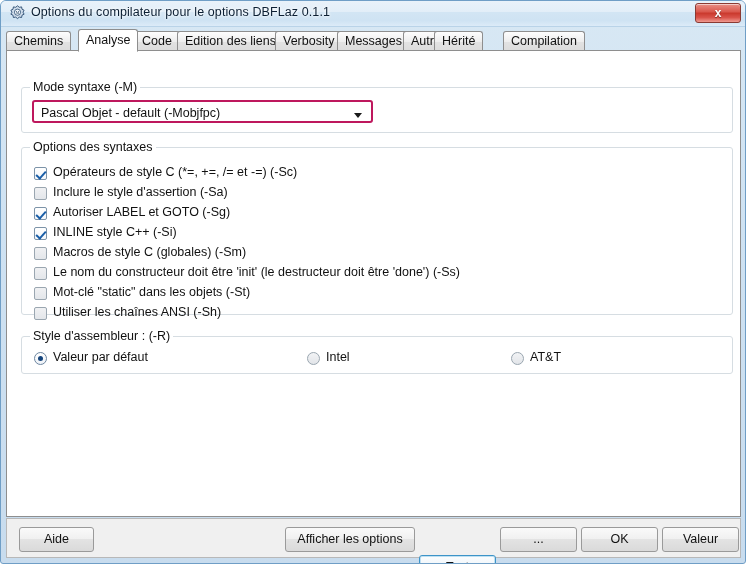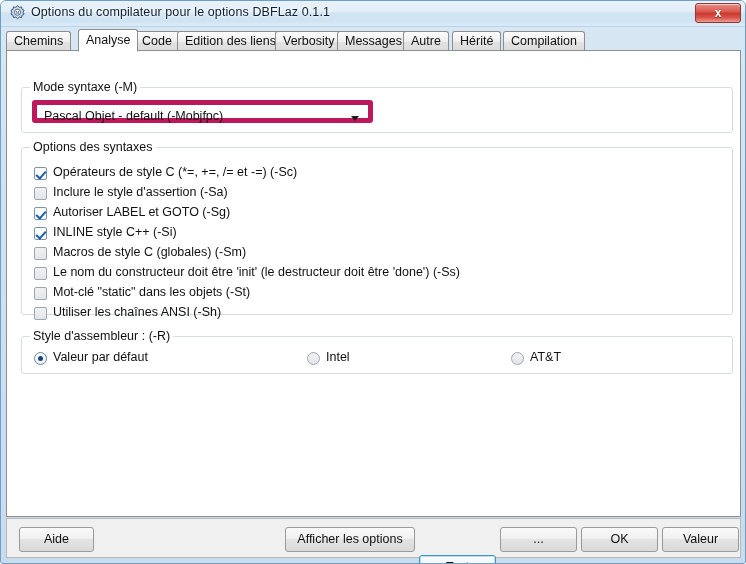--- a/index.html
+++ b/index.html
@@ -128,21 +128,21 @@
     padding: 0 3px;
     font-size: 12.5px;
     color: #111111;
     white-space: nowrap;
   }
 
   
   .combo {
     position: absolute;
     background: #ffffff;
-    border: 5px solid #be185d;
+    border: 2px solid #be185d;
     border-radius: 3px;
     font-size: 12.5px;
     color: #111111;
     cursor: default;
   }
   .combo-text {
     position: absolute;
     left: 7px; top: 4px;
     white-space: nowrap;
   }
@@ -272,21 +272,21 @@
   <div class="client">
 
     <div class="tabbar">
       <div class="tab" style="left:0px;">Chemins</div>
       <div class="tab active" style="left:60px;margin-left:12px;">Analyse</div>
       <div class="tab" style="left:128px;">Code</div>
       <div class="tab" style="left:171px;">Edition des liens</div>
       <div class="tab" style="left:269px;">Verbosity</div>
       <div class="tab" style="left:331px;">Messages</div>
       <div class="tab" style="left:397px;">Autre</div>
-      <div class="tab" style="left:446px;">Hérité</div>
+      <div class="tab" style="left:428px;">Hérité</div>
       <div class="tab" style="left:497px;">Compilation</div>
     </div>
 
     <div class="tabpage">
 
       <div class="group" style="left:14px; top:36px; width:712px; height:46px;">
         <div class="group-caption">Mode syntaxe (-M)</div>
         <div class="combo" style="left:10px; top:12px; width:341px; height:23px;">
           <span class="combo-text">Pascal Objet - default (-Mobjfpc)</span>
           <span class="combo-arrow"></span>

